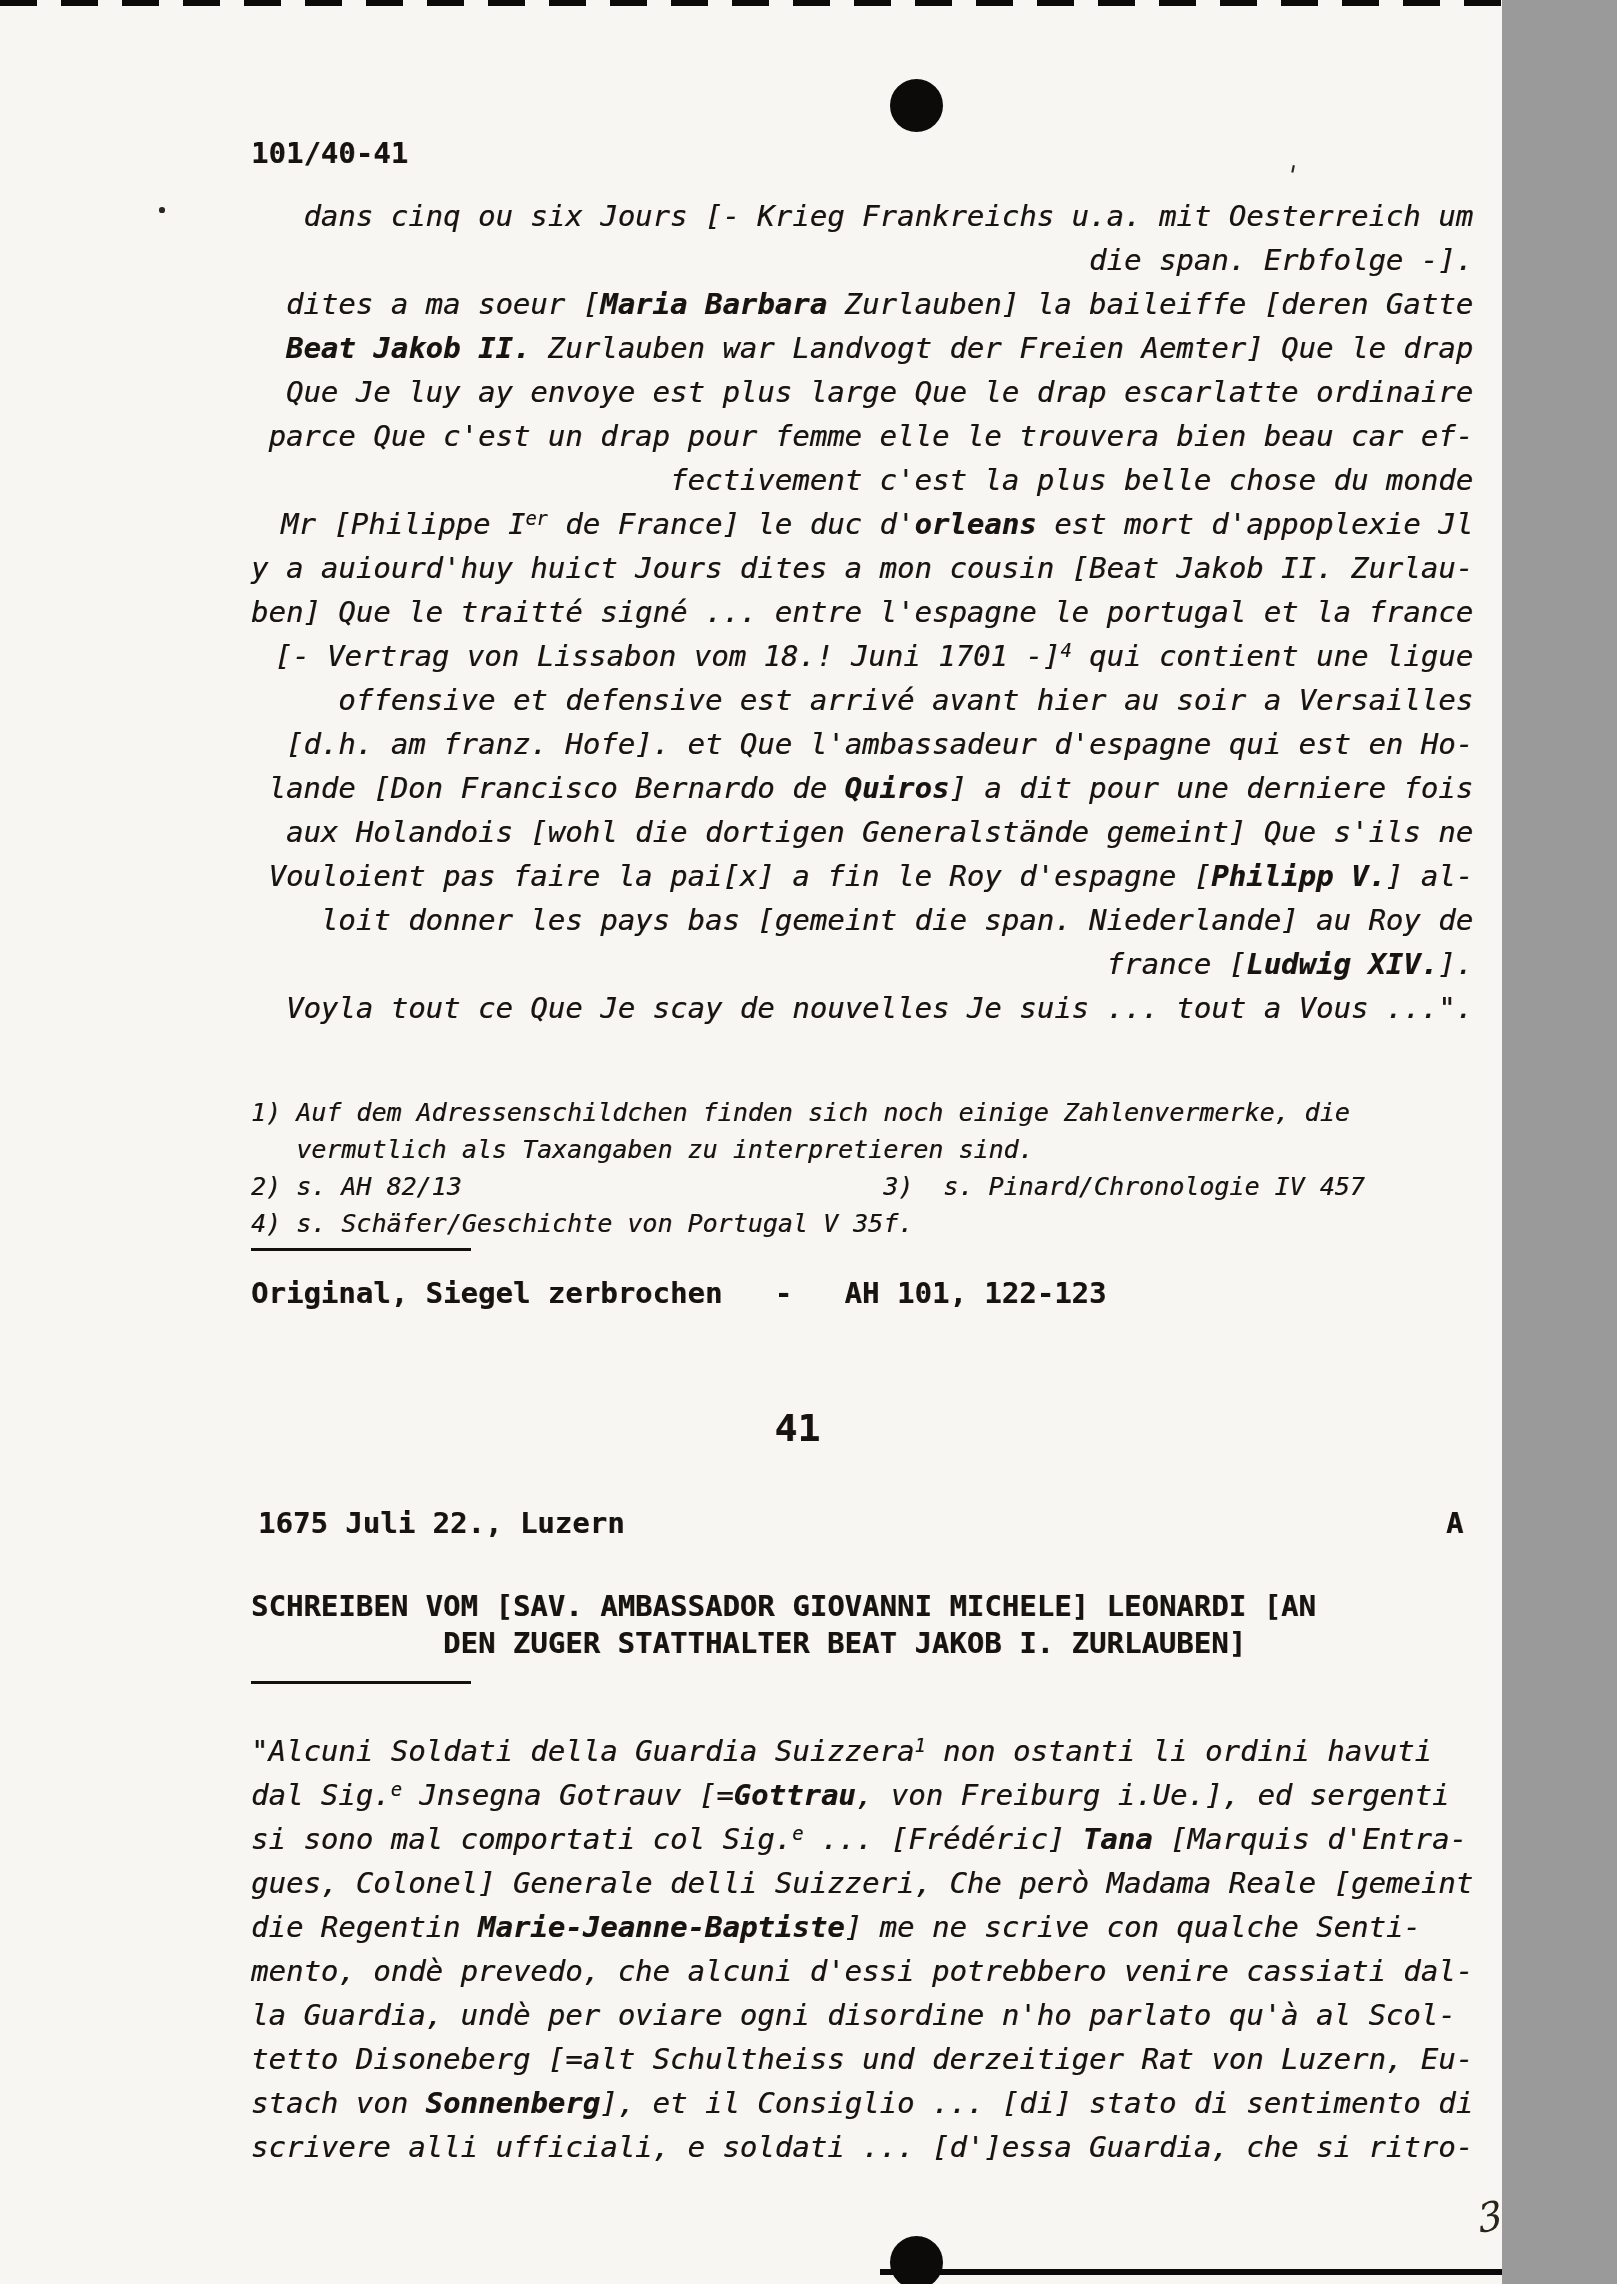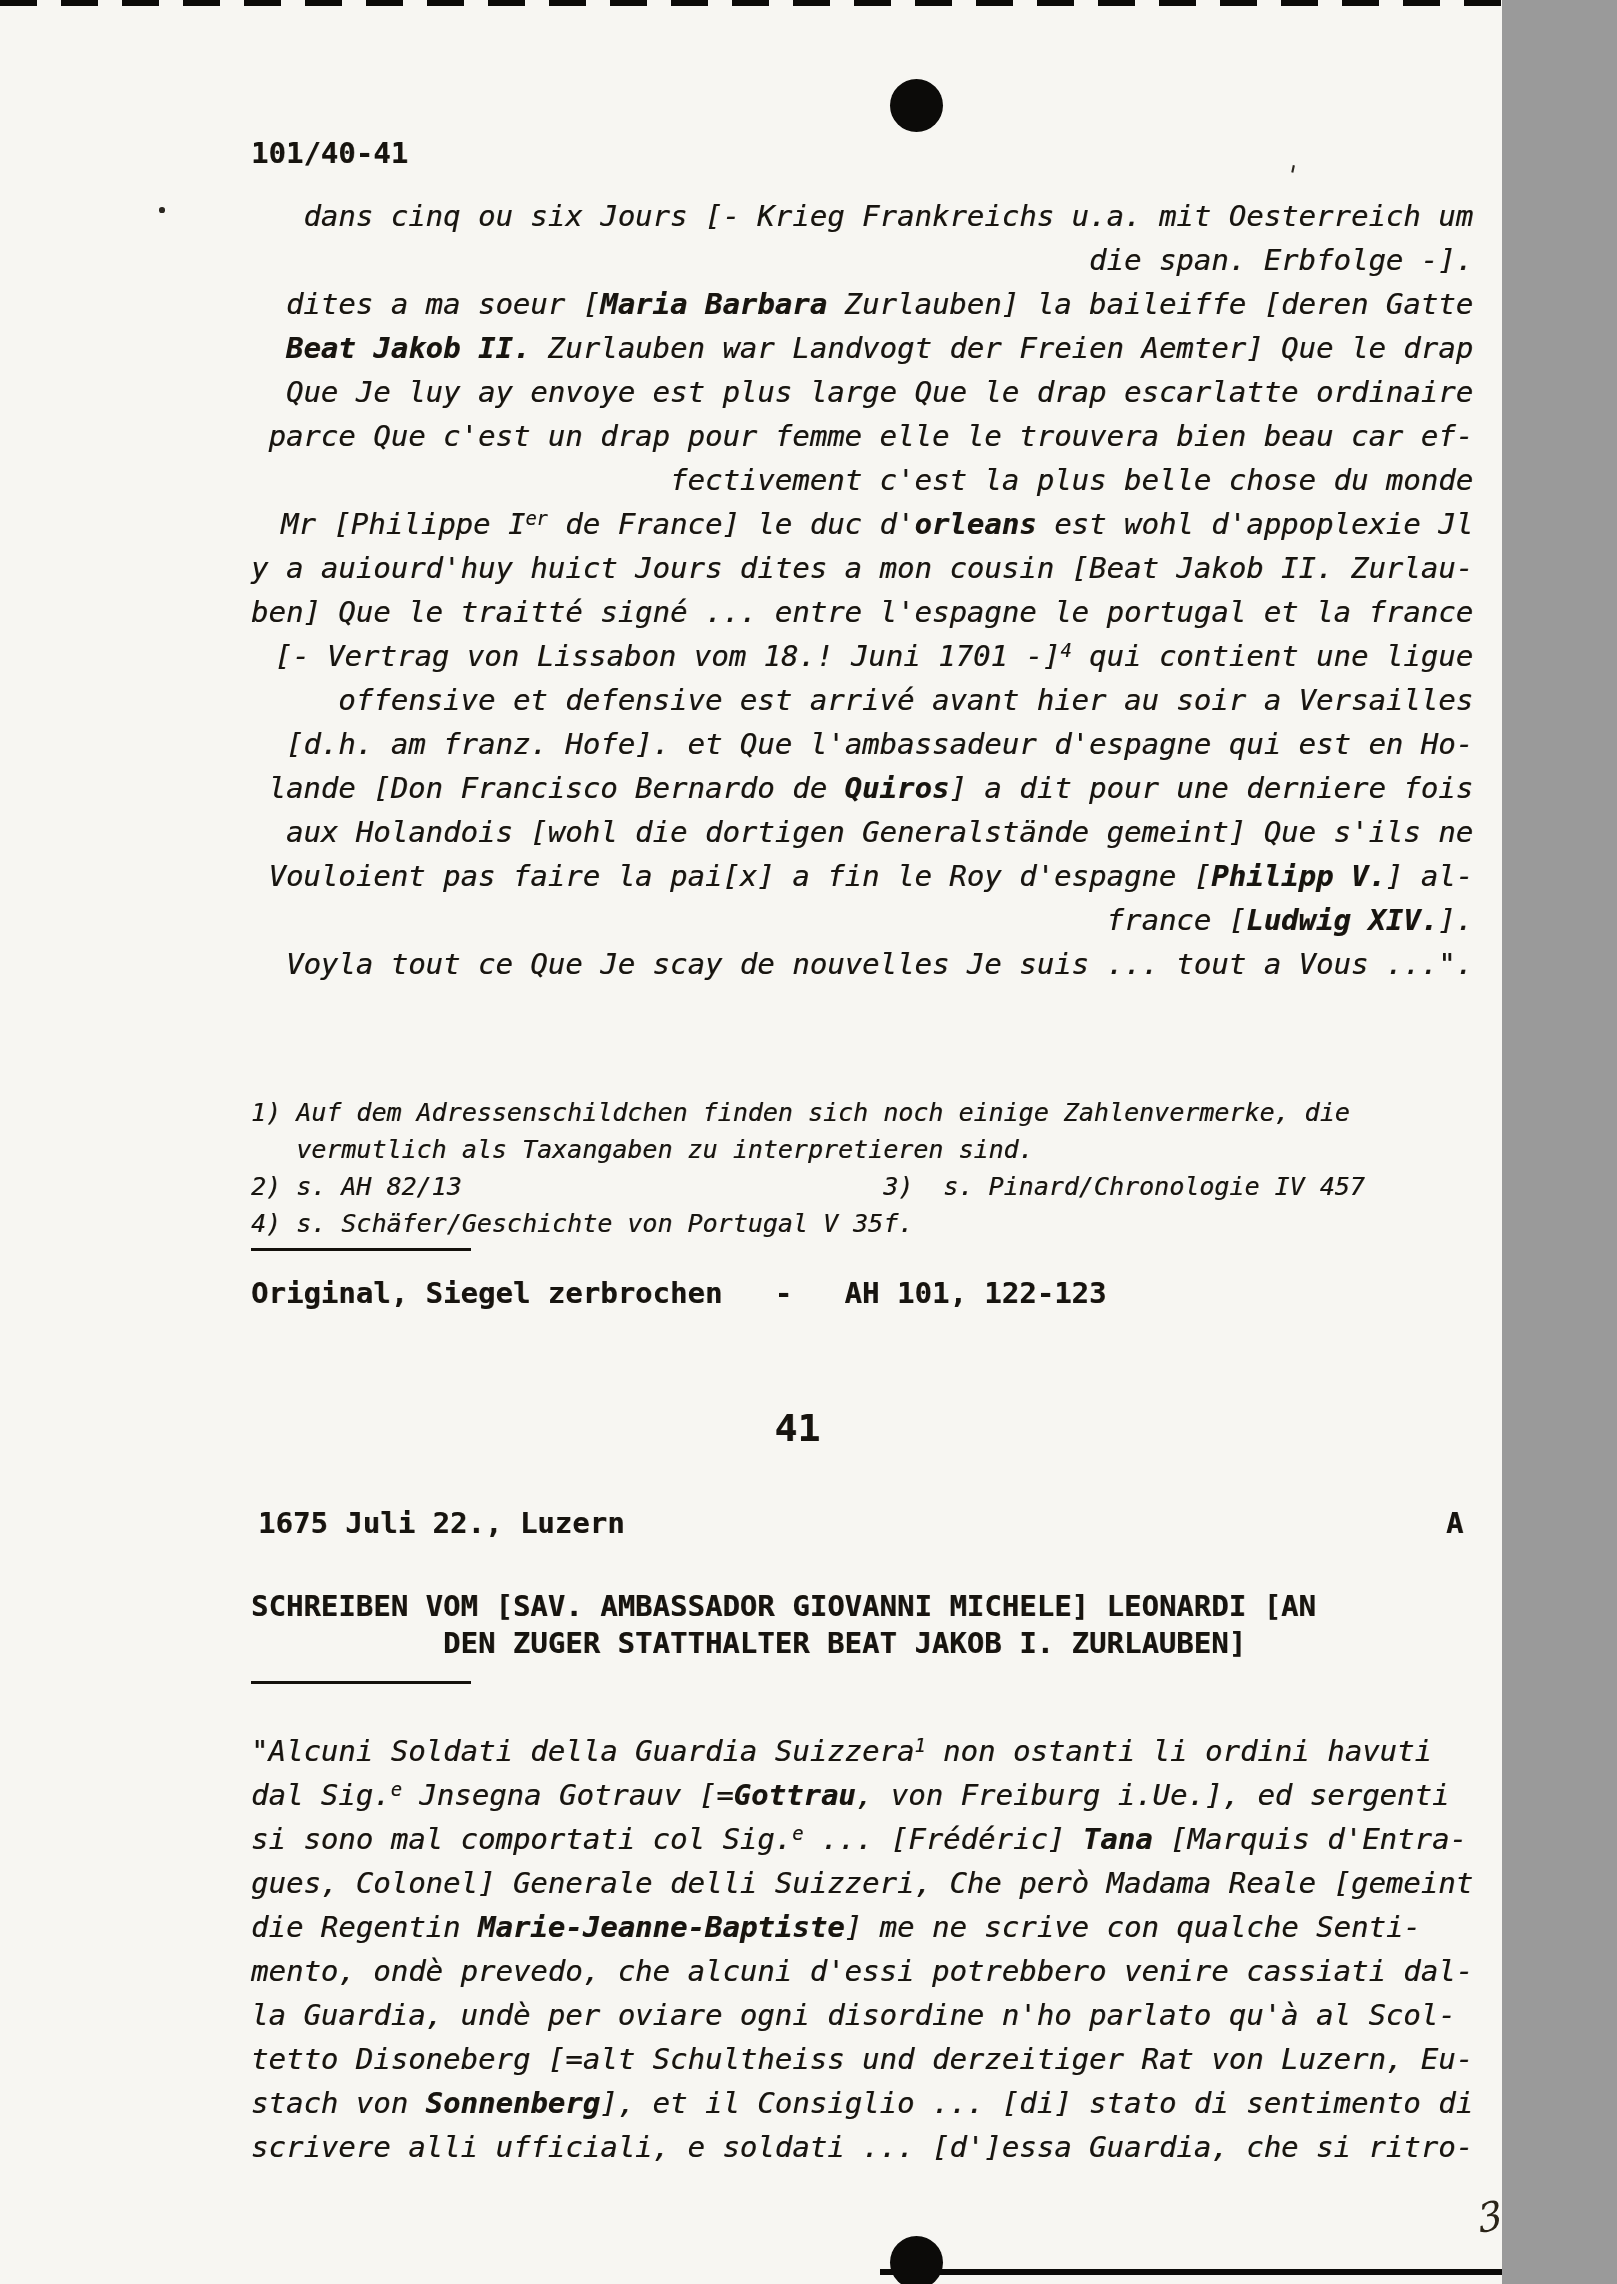--- a/index.html
+++ b/index.html
@@ -57,29 +57,30 @@
   <div class="stray-tick" style="left:1288px;top:159px;">'</div>
 
   <div class="block body-text" style="left:251px;top:194px;text-align:right;">
       <div class="line"><span>dans cinq ou six Jours [- Krieg Frankreichs u.a. mit Oesterreich um</span></div>
       <div class="line"><span>die span. Erbfolge -].</span></div>
       <div class="line"><span>dites a ma soeur [</span><span class="em">Maria Barbara</span><span> Zurlauben] la baileiffe [deren Gatte</span></div>
       <div class="line"><span class="em">Beat Jakob II.</span><span> Zurlauben war Landvogt der Freien Aemter] Que le drap</span></div>
       <div class="line"><span>Que Je luy ay envoye est plus large Que le drap escarlatte ordinaire</span></div>
       <div class="line"><span>parce Que c'est un drap pour femme elle le trouvera bien beau car ef-</span></div>
       <div class="line"><span>fectivement c'est la plus belle chose du monde</span></div>
-      <div class="line"><span>Mr [Philippe I</span><sup>er</sup><span> de France] le duc d'</span><span class="em">orleans</span><span> est wohl d'appoplexie Jl</span></div>
+      <div class="line"><span>Mr [Philippe I</span><sup>er</sup><span> de France] le duc d'</span><span class="em">orleans</span><span> est mort d'appoplexie Jl</span></div>
       <div class="line"><span>y a auiourd'huy huict Jours dites a mon cousin [Beat Jakob II. Zurlau-</span></div>
       <div class="line"><span>ben] Que le traitté signé ... entre l'espagne le portugal et la france</span></div>
       <div class="line"><span>[- Vertrag von Lissabon vom 18.! Juni 1701 -]</span><sup>4</sup><span> qui contient une ligue</span></div>
       <div class="line"><span>offensive et defensive est arrivé avant hier au soir a Versailles</span></div>
       <div class="line"><span>[d.h. am franz. Hofe]. et Que l'ambassadeur d'espagne qui est en Ho-</span></div>
       <div class="line"><span>lande [Don Francisco Bernardo de </span><span class="em">Quiros</span><span>] a dit pour une derniere fois</span></div>
       <div class="line"><span>aux Holandois [wohl die dortigen Generalstände gemeint] Que s'ils ne</span></div>
       <div class="line"><span>Vouloient pas faire la pai[x] a fin le Roy d'espagne [</span><span class="em">Philipp V.</span><span>] al-</span></div>
+      <div class="line"><span>loit donner les pays bas [gemeint die span. Niederlande] au Roy de</span></div>
       <div class="line"><span>france [</span><span class="em">Ludwig XIV.</span><span>].</span></div>
       <div class="line"><span>Voyla tout ce Que Je scay de nouvelles Je suis ... tout a Vous ...".</span></div>
     </div>
 
   <div class="block small-text" style="left:251px;top:1074px;">
       <div class="line"><span>1) Auf dem Adressenschildchen finden sich noch einige Zahlenvermerke, die</span></div>
       <div class="line"><span>   vermutlich als Taxangaben zu interpretieren sind.</span></div>
       <div class="line"><span>2) s. AH 82/13                            3)  s. Pinard/Chronologie IV 457</span></div>
       <div class="line"><span>4) s. Schäfer/Geschichte von Portugal V 35f.</span></div>
     </div>

